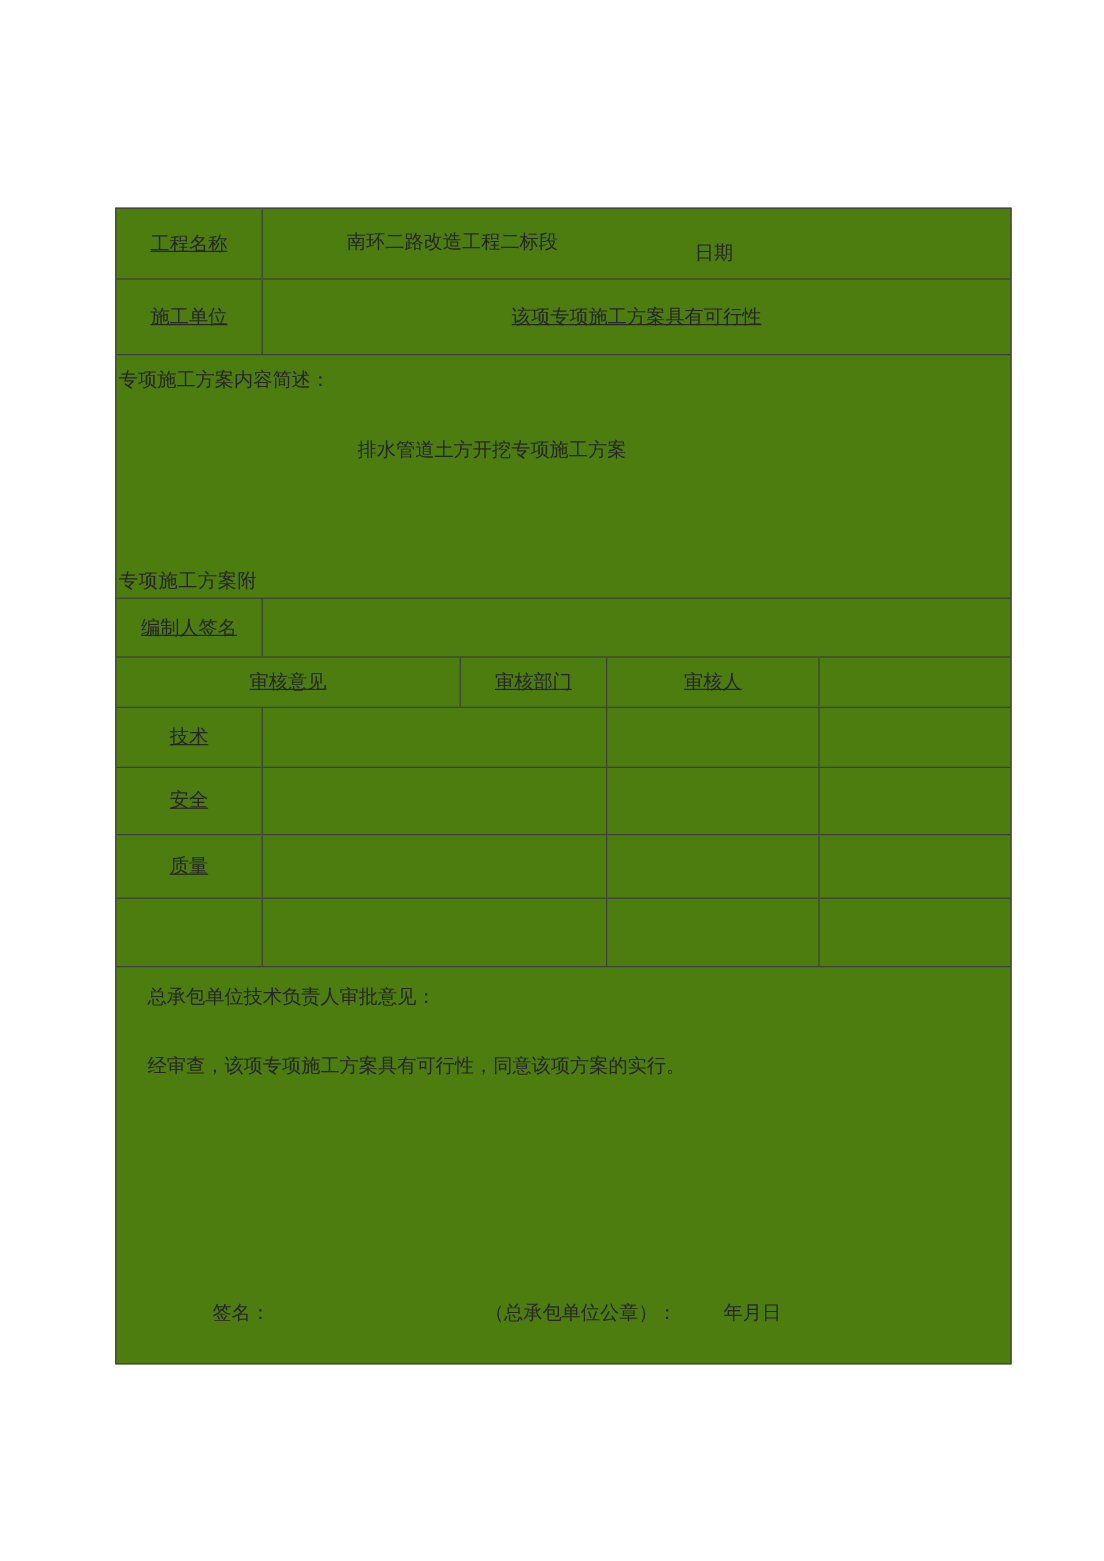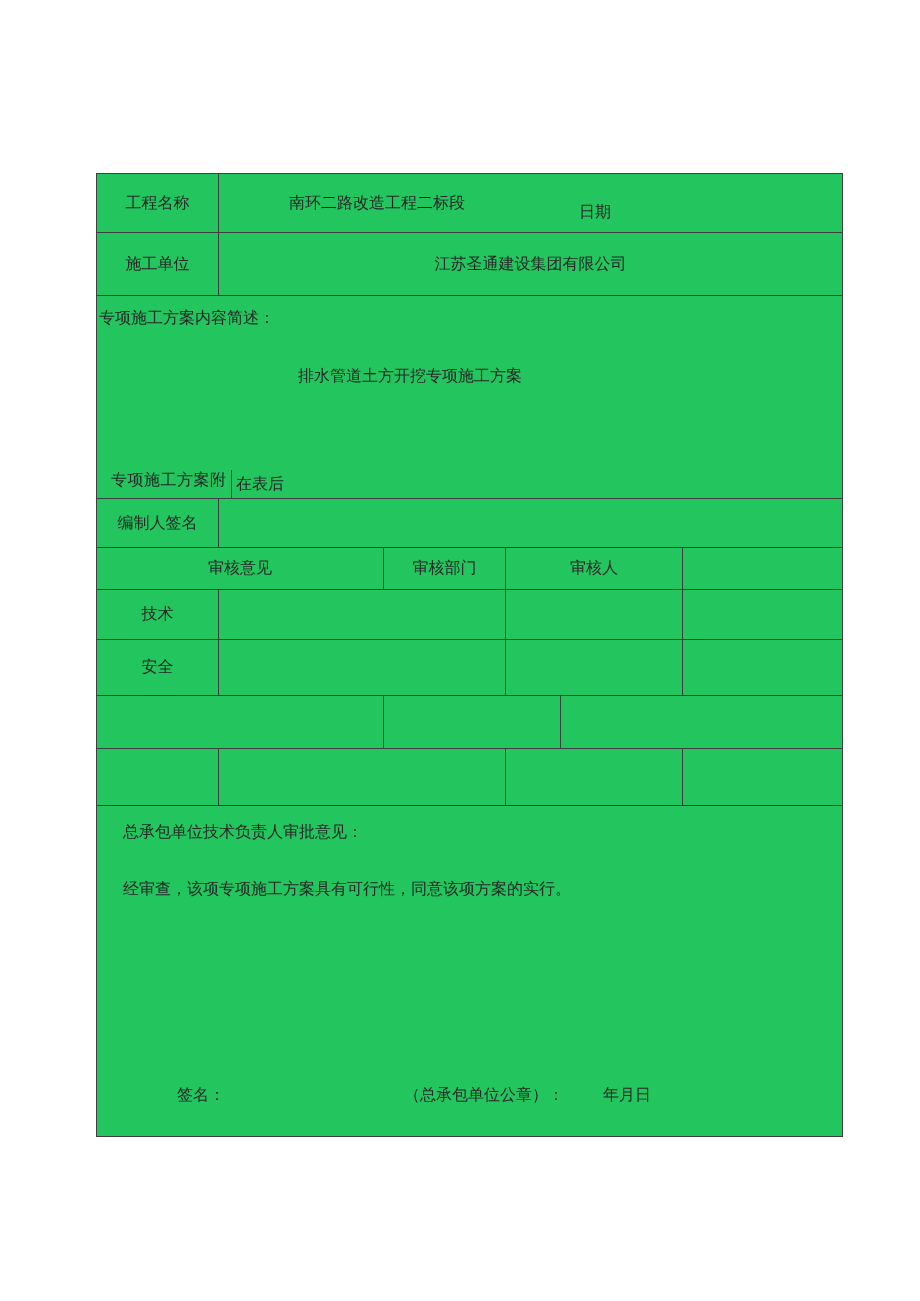--- a/index.html
+++ b/index.html
@@ -3,21 +3,21 @@
 <meta charset="utf-8">
 <style>
   html,body { margin:0; padding:0; background:#ffffff; }
   .page {
     position:relative; width:920px; height:1301px; background:#ffffff;
     font-family:"Liberation Serif","DejaVu Serif",serif;
     color:#262626; font-size:16px;
   }
   .form-table {
     position:absolute; left:96px; top:173px; width:747px; height:964px;
-    border:1px solid #3f3f3f; box-sizing:border-box; background:#22c55e;
+    border:1px solid #3f3f3f; box-sizing:border-box; background:#4d7c0f;text-decoration:underline;
   }
   .row { display:flex; box-sizing:border-box; border-bottom:1px solid #3f3f3f; position:relative; }
   .row:last-child { border-bottom:none; }
   .cell { box-sizing:border-box; position:relative; }
   .cell.bordered { border-right:1px solid #3f3f3f; }
   .label-col { width:122px; display:flex; align-items:center; justify-content:center; text-align:center; }
   .content-col { flex:1; position:relative; }
   .center-text { display:flex; align-items:center; justify-content:center; text-align:center; }
 
   
@@ -37,22 +37,22 @@
   .c-opinion { width:287px; }
   .c-reviewer{ width:177px; }
   .c-revdate { flex:1; }
 
   .abs { position:absolute; line-height:22px; white-space:nowrap; }
 
   
   .plan-summary-label { top:11px; left:2px; }
   .plan-title { top:69px; left:201px; }
   .attach-row {
-    position:absolute; left:12px; right:0; bottom:0; height:28px;
-    display:flex; align-items:flex-start;
+    position:absolute; left:0; right:0; bottom:0; height:28px;
+    display:flex; align-items:center;
   }
   .attach-label { width:122px; box-sizing:border-box; padding-left:2px; letter-spacing:0.5px; }
   .attach-value { flex:1; box-sizing:border-box; border-left:1px solid #3f3f3f; padding-left:4px; height:28px; display:flex; align-items:center; }
 
   
   .project-name { top:18px; left:70px; }
   .date-label   { top:27px; left:360px; }
 
   
   .approval-label   { top:15px; left:2px; }
@@ -70,30 +70,29 @@
     <div class="row r-project">
       <div class="cell bordered label-col">工程名称</div>
       <div class="cell content-col">
         <span class="abs project-name">南环二路改造工程二标段</span>
         <span class="abs date-label">日期</span>
       </div>
     </div>
 
     <div class="row r-contractor">
       <div class="cell bordered label-col">施工单位</div>
-      <div class="cell content-col center-text">江苏圣通建设集团有限公司</div>
+      <div class="cell content-col center-text">该项专项施工方案具有可行性</div>
     </div>
 
     <div class="row r-plan">
       <div class="cell content-col">
         <span class="abs plan-summary-label">专项施工方案内容简述：</span>
         <span class="abs plan-title">排水管道土方开挖专项施工方案</span>
         <div class="attach-row">
           <div class="attach-label">专项施工方案附</div>
-          <div class="attach-value">在表后</div>
         </div>
       </div>
     </div>
 
     <div class="row r-author">
       <div class="cell bordered label-col">编制人签名</div>
       <div class="cell content-col"></div>
     </div>
 
     <div class="row r-revhead">
@@ -110,20 +109,21 @@
     </div>
 
     <div class="row r-rev2">
       <div class="cell bordered c-dept center-text">安全</div>
       <div class="cell bordered c-opinion"></div>
       <div class="cell bordered c-reviewer"></div>
       <div class="cell c-revdate"></div>
     </div>
 
     <div class="row r-rev3">
+      <div class="cell bordered c-dept center-text">质量</div>
       <div class="cell bordered c-opinion"></div>
       <div class="cell bordered c-reviewer"></div>
       <div class="cell c-revdate"></div>
     </div>
 
     <div class="row r-rev4">
       <div class="cell bordered c-dept center-text"></div>
       <div class="cell bordered c-opinion"></div>
       <div class="cell bordered c-reviewer"></div>
       <div class="cell c-revdate"></div>

